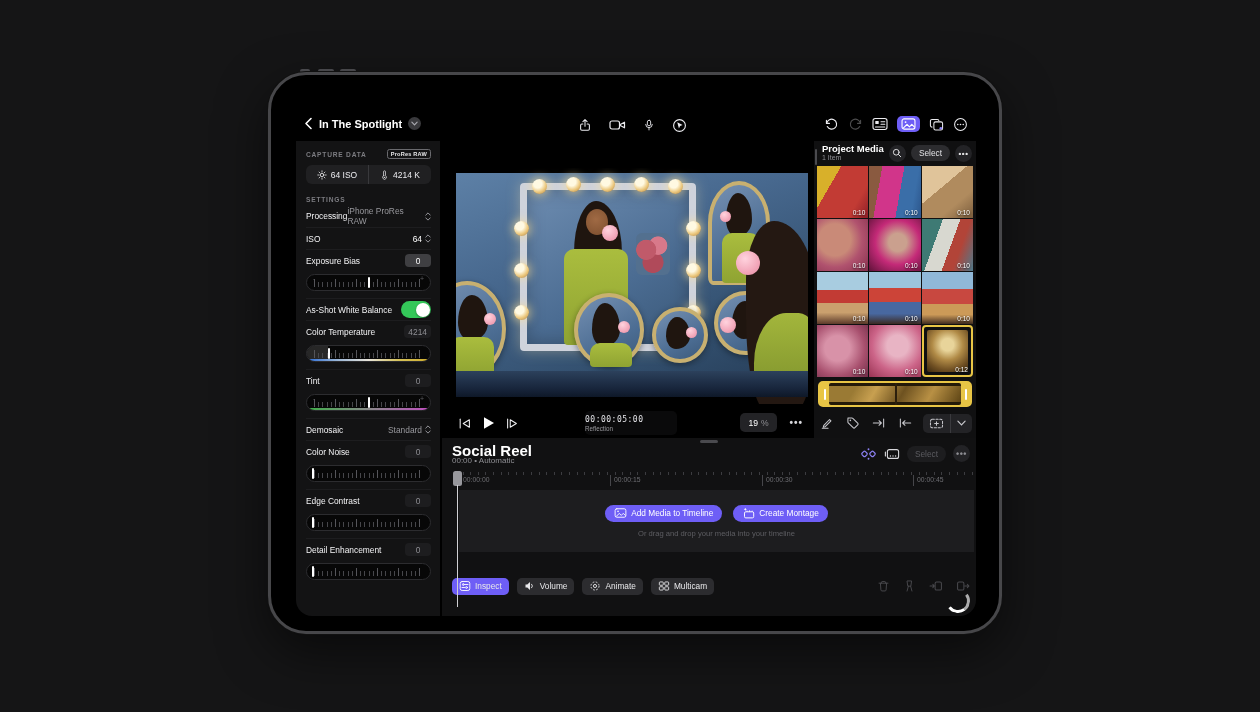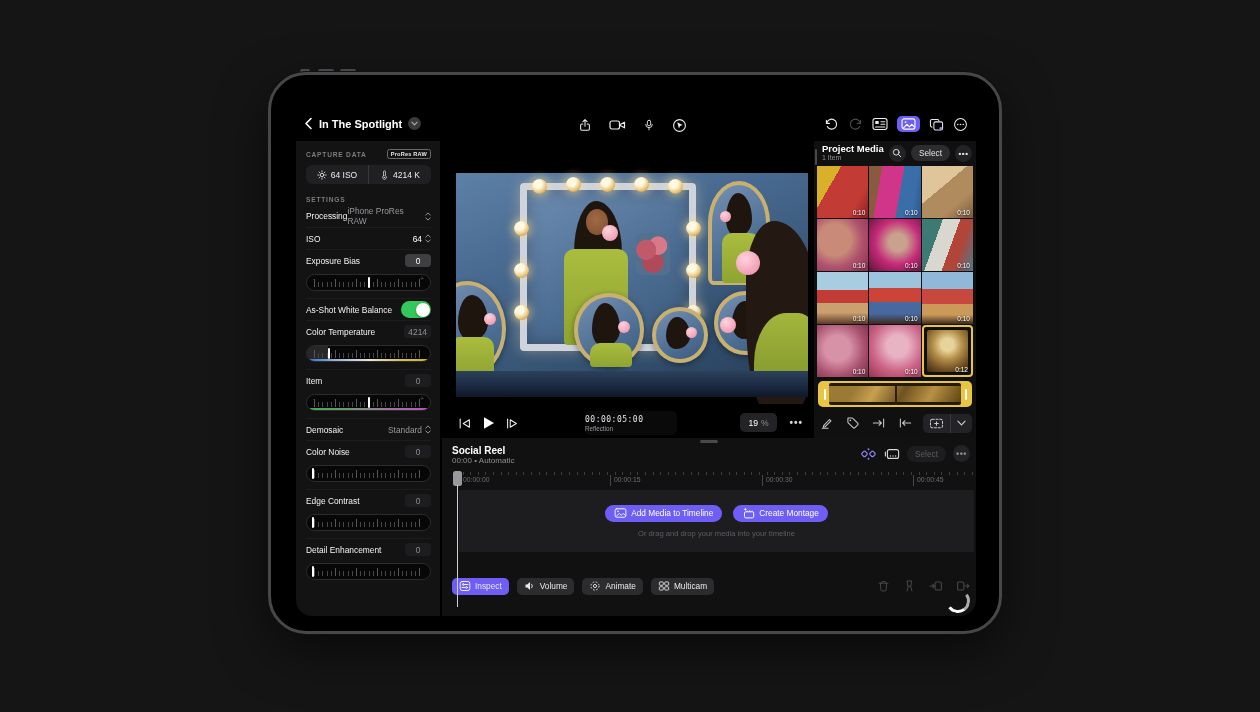--- a/index.html
+++ b/index.html
@@ -177,21 +177,21 @@
   .mp-group { margin-left:auto; height:19px; background:#232326; border-radius:5px; display:flex; align-items:center; }
   .mp-group .seg { padding:0 6px; display:flex; align-items:center; height:100%; }
   .mp-group .seg + .seg { border-left:1px solid #3a3a3e; }
 
   
   .timeline { position:absolute; left:146px; top:342px; width:534px; height:178px; background:#111112; }
   .tl-drag { position:absolute; left:50%; top:2px; transform:translateX(-50%); width:18px; height:3px;
     border-radius:2px; background:#4a4a4e; }
   .tl-header { position:absolute; left:0; top:6px; width:100%; height:24px; }
   .tl-titles { position:absolute; left:10px; top:1px; }
-  .tl-title { font-size:10px; font-weight:bold; color:#fff; line-height:11px; }
+  .tl-title { font-size:15px; font-weight:bold; color:#fff; line-height:11px; }
   .tl-sub { font-size:8px; color:#8e8e93; line-height:9px; }
   .segmented { position:absolute; left:130px; top:1px; width:208px; height:19px; background:#1d1d1f;
     border-radius:7px; display:flex; padding:1.5px; }
   .segmented .seg { flex:1; display:flex; align-items:center; justify-content:center; font-size:8.3px; color:#e2e2e6;
     border-radius:5.5px; position:relative;}
   .segmented .seg.active { background:#5c5c61; font-weight:bold; }
   .segmented .seg.divided::before { content:""; position:absolute; left:0; top:4px; bottom:4px; width:1px; background:#3a3a3e; }
   .tl-actions { position:absolute; right:6px; top:1px; display:flex; align-items:center; gap:7px; }
   .skim { color:#8c80f2; }
   .appearance { color:#d8d8dc; }
@@ -408,21 +408,21 @@
         <span class="value-box faint">4214</span>
       </div>
       <div class="ruler-slider temp">
         <i class="fill"></i>
           <i class="ticks"></i>
           <i class="ticks2"></i>
           <i class="marker temp-pos"></i>
       </div>
 
       <div class="set-row hairline-top">
-        <span class="set-label">Item</span>
+        <span class="set-label">Tint</span>
         <span class="value-box faint">0</span>
       </div>
       <div class="ruler-slider tint">
         <span class="sign minus">-</span>
         <span class="sign plus">+</span>
         <i class="ticks"></i>
           <i class="ticks2"></i>
           <i class="marker center"></i>
       </div>
 

